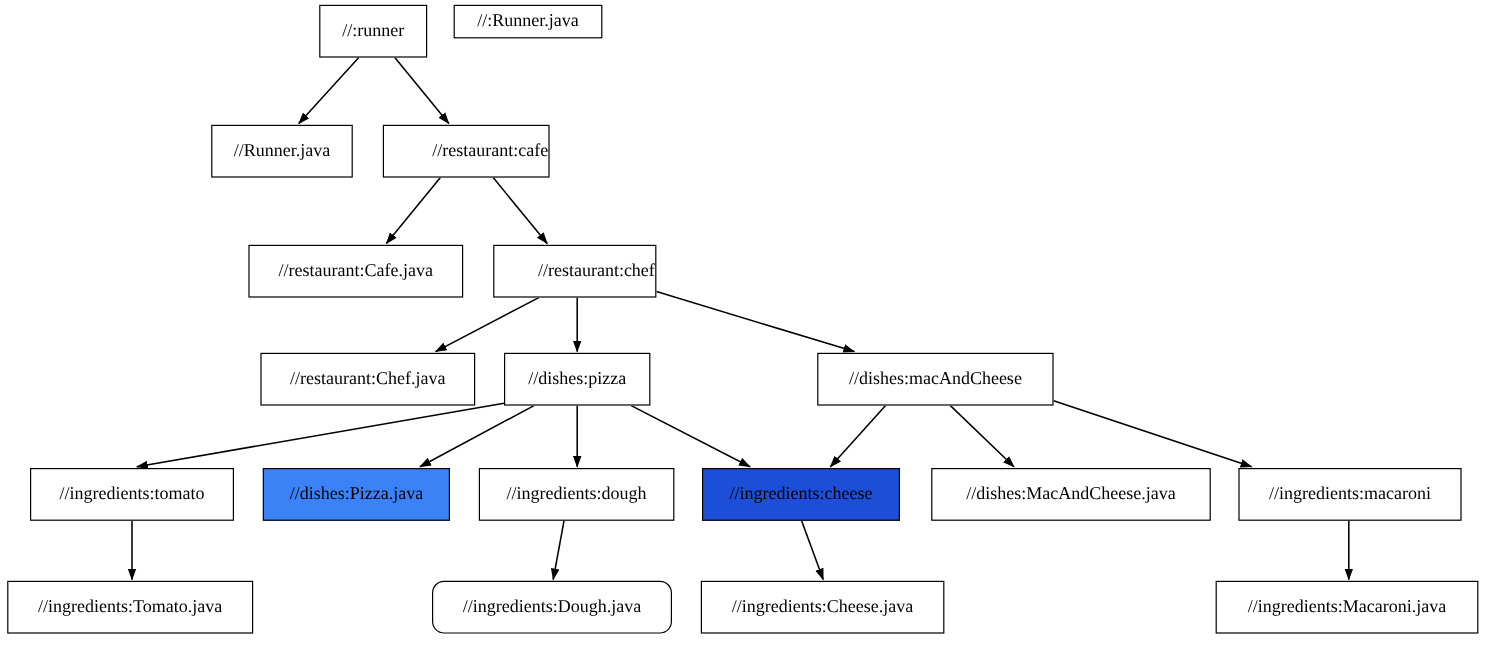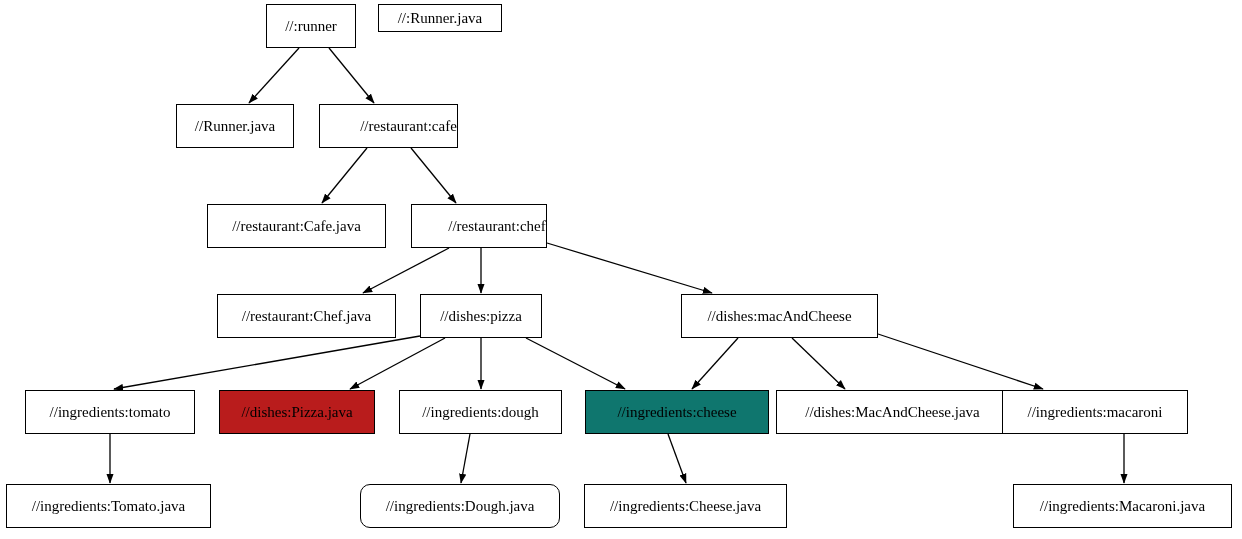--- a/index.html
+++ b/index.html
@@ -96,33 +96,33 @@
       </div>
       <div class="node" style="left: 420px; top: 294px; width: 122px; height: 44px; border-color: rgb(0, 0, 0); background: rgb(255, 255, 255);">
         <span class="node-label">//dishes:pizza</span>
       </div>
       <div class="node" style="left: 681px; top: 294px; width: 197px; height: 44px; border-color: rgb(0, 0, 0); background: rgb(255, 255, 255);">
         <span class="node-label">//dishes:macAndCheese</span>
       </div>
       <div class="node" style="left: 25px; top: 390px; width: 170px; height: 44px; border-color: rgb(0, 0, 0); background: rgb(255, 255, 255);">
         <span class="node-label">//ingredients:tomato</span>
       </div>
-      <div class="node" style="left: 219px; top: 390px; width: 156px; height: 44px; border-color: rgb(0, 0, 0); background: #b91c1c; justify-content: center;">
+      <div class="node" style="left: 219px; top: 390px; width: 156px; height: 44px; border-color: rgb(0, 0, 0); background: #3b82f6; justify-content: center;">
         <span class="node-label">//dishes:Pizza.java</span>
       </div>
       <div class="node" style="left: 399px; top: 390px; width: 163px; height: 44px; border-color: rgb(0, 0, 0); background: rgb(255, 255, 255);">
         <span class="node-label">//ingredients:dough</span>
       </div>
-      <div class="node" style="left: 585px; top: 390px; width: 184px; height: 44px; border-color: rgb(0, 0, 0); background: #0f766e;">
+      <div class="node" style="left: 585px; top: 390px; width: 165px; height: 44px; border-color: rgb(0, 0, 0); background: #1d4ed8;">
         <span class="node-label">//ingredients:cheese</span>
       </div>
       <div class="node" style="left: 776px; top: 390px; width: 233px; height: 44px; border-color: rgb(0, 0, 0); background: rgb(255, 255, 255);">
         <span class="node-label">//dishes:MacAndCheese.java</span>
       </div>
-      <div class="node" style="left: 1002px; top: 390px; width: 186px; height: 44px; border-color: rgb(0, 0, 0); background: rgb(255, 255, 255);">
+      <div class="node" style="left: 1032px; top: 390px; width: 186px; height: 44px; border-color: rgb(0, 0, 0); background: rgb(255, 255, 255);">
         <span class="node-label">//ingredients:macaroni</span>
       </div>
       <div class="node" style="left: 6px; top: 484px; width: 205px; height: 44px; border-color: rgb(0, 0, 0); background: rgb(255, 255, 255);">
         <span class="node-label">//ingredients:Tomato.java</span>
       </div>
       <div class="node" style="left: 360px; top: 484px; width: 200px; height: 44px; border-color: rgb(0, 0, 0); background: rgb(255, 255, 255); border-radius: 10px;">
         <span class="node-label">//ingredients:Dough.java</span>
       </div>
       <div class="node" style="left: 584px; top: 484px; width: 203px; height: 44px; border-color: rgb(0, 0, 0); background: rgb(255, 255, 255);">
         <span class="node-label">//ingredients:Cheese.java</span>

